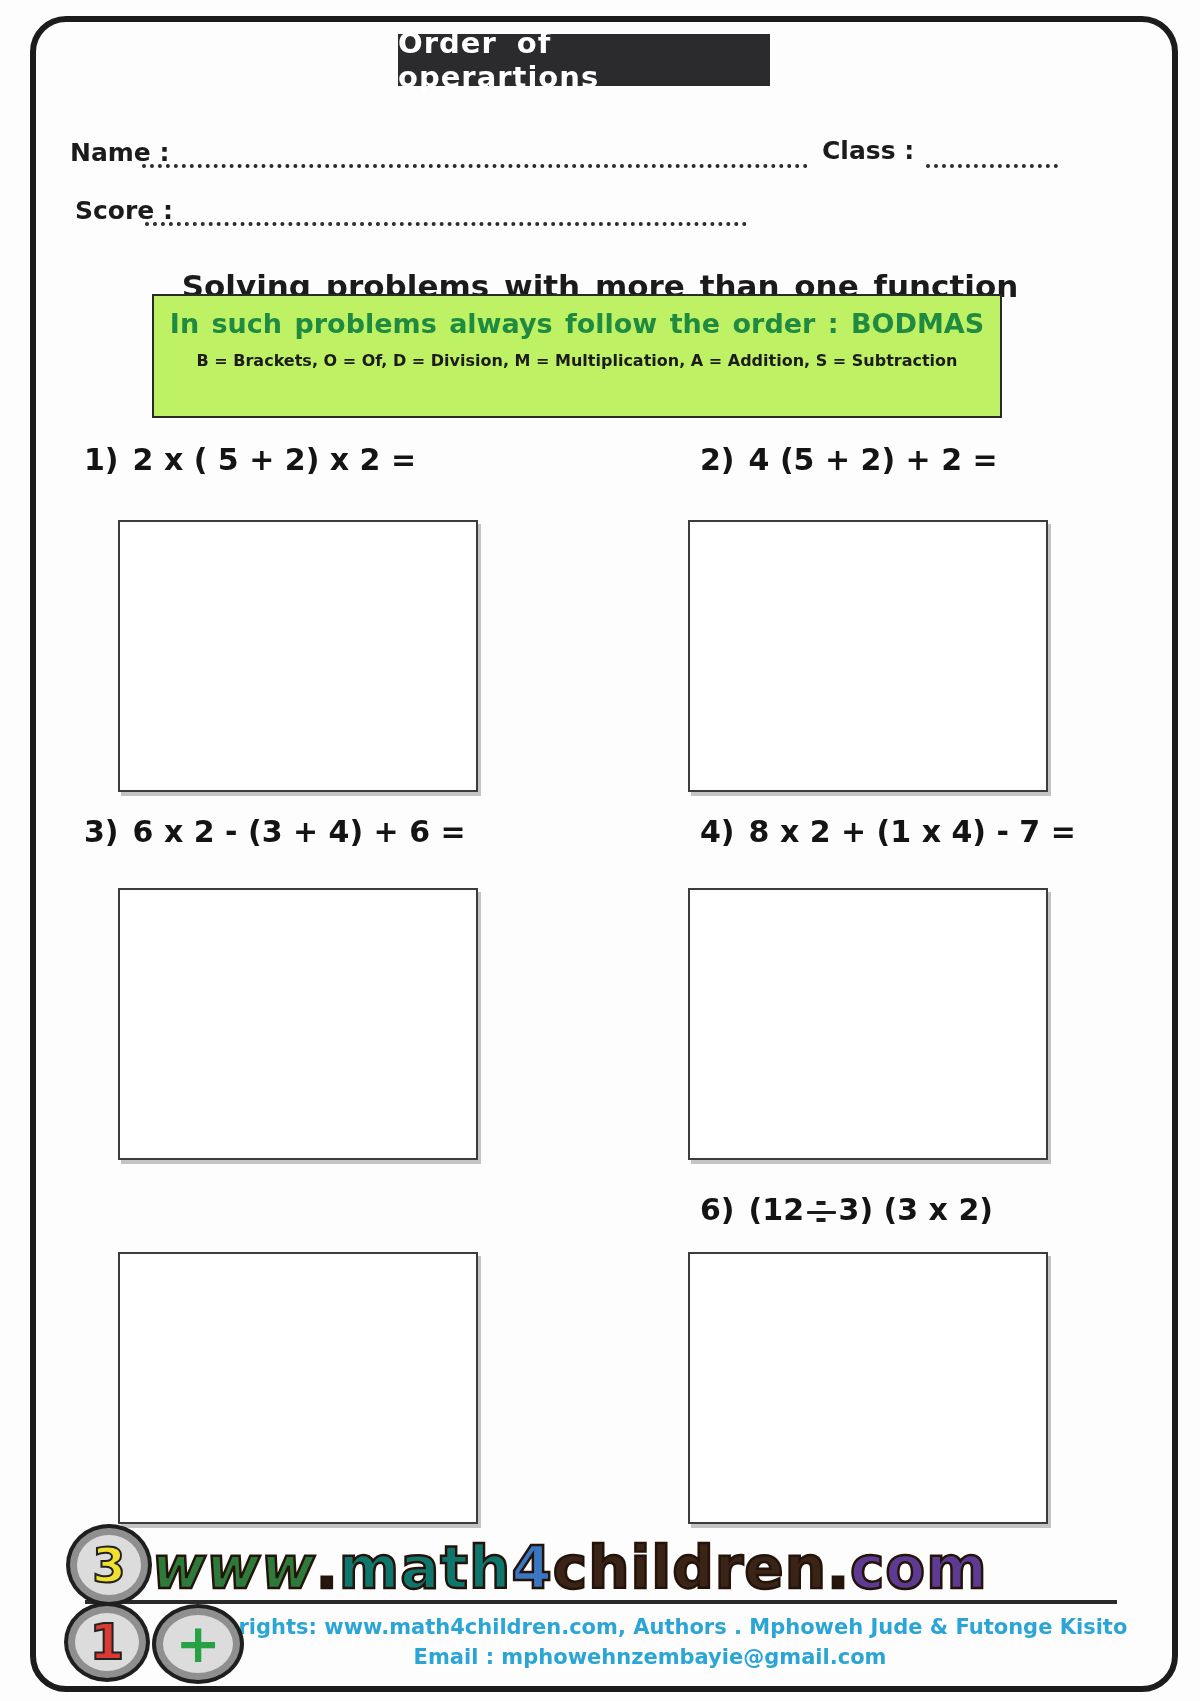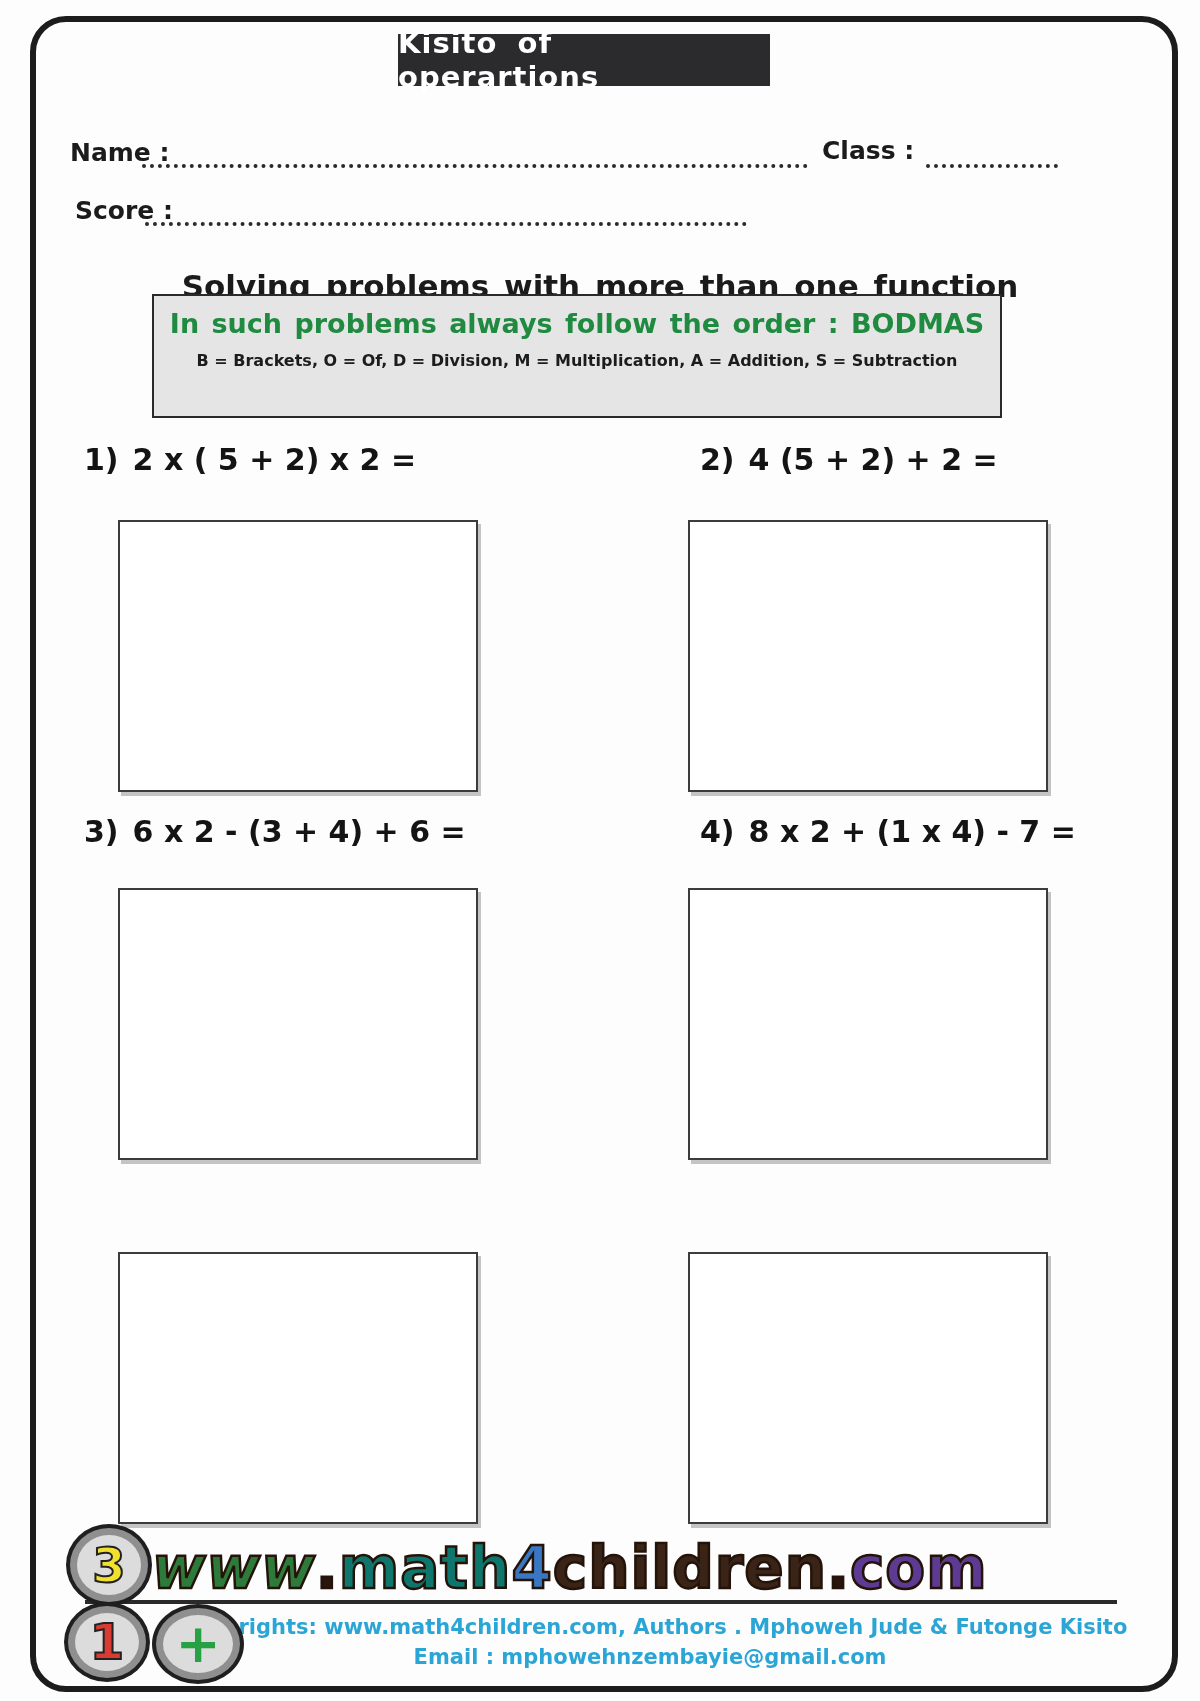--- a/index.html
+++ b/index.html
@@ -17,21 +17,21 @@
     font-size:29px;font-weight:bold;letter-spacing:1px;word-spacing:9px;
   }
   .field-label{position:absolute;font-size:25px;font-weight:bold;white-space:nowrap;}
   .dotline{position:absolute;height:22px;border-bottom:4px dotted #2a2a2a;}
   .subtitle{
     position:absolute;left:0;top:224px;width:1200px;text-align:center;
     font-size:31px;font-weight:bold;word-spacing:4px;margin-top:44px;
   }
   .bodmas-box{
     position:absolute;left:152px;top:294px;width:846px;height:120px;
-    border:2px solid #2a2a2a;background:#e5e5e5;
+    border:2px solid #2a2a2a;background:#bef264;
   }
   .bodmas-heading{margin-top:12px;text-align:center;font-size:27px;font-weight:bold;word-spacing:3px;}
   .bodmas-legend{margin-top:12px;text-align:center;font-size:16px;font-weight:bold;color:#1c1c1c;}
   .problem-label{position:absolute;font-size:30px;font-weight:bold;color:#141414;white-space:nowrap;}
   .problem-label .pnum{margin-right:14px;}
   .pl1{left:84px;top:442px}.pl2{left:700px;top:442px}
   .pl3{left:84px;top:814px}.pl4{left:700px;top:814px}
   .pl5{left:84px;top:1192px}.pl6{left:700px;top:1192px}
   .answer-box{
     position:absolute;width:356px;height:268px;background:#ffffff;
@@ -70,21 +70,21 @@
     font-size:21px;font-weight:bold;line-height:30px;z-index:2;
   }
 </style>
 </head>
 <body>
 
 <div class="page">
   <div class="page-border"></div>
 
   <div class="title-bar">
-    <span>Kisito of operartions</span>
+    <span>Order of operartions</span>
   </div>
 
   <span class="field-label" style="left:70px;top:138px;">Name :</span>
   <span class="dotline" style="left:142px;top:142px;width:666px;"></span>
   <span class="field-label" style="left:822px;top:136px;">Class :</span>
   <span class="dotline" style="left:926px;top:142px;width:132px;"></span>
   <span class="field-label" style="left:75px;top:196px;">Score :</span>
   <span class="dotline" style="left:145px;top:200px;width:602px;"></span>
 
   <div class="subtitle">Solving problems with more than one function</div>
@@ -98,20 +98,23 @@
     <span class="pnum">1)</span><span>2 x ( 5 + 2) x 2 =</span>
   </div>
   <div class="problem-label pl2">
     <span class="pnum">2)</span><span>4 (5 + 2) + 2 =</span>
   </div>
   <div class="problem-label pl3">
     <span class="pnum">3)</span><span>6 x 2 - (3 + 4) + 6 =</span>
   </div>
   <div class="problem-label pl4">
     <span class="pnum">4)</span><span>8 x 2 + (1 x 4) - 7 =</span>
+  </div>
+  <div class="problem-label pl6">
+    <span class="pnum">6)</span><span>(12<span class="divsign"><i class="td"></i><i class="mid"></i><i class="bd"></i></span>3) (3 x 2)</span>
   </div>
 
   <div class="answer-box ab1"></div>
   <div class="answer-box ab2"></div>
   <div class="answer-box ab3"></div>
   <div class="answer-box ab4"></div>
   <div class="answer-box ab5"></div>
   <div class="answer-box ab6"></div>
 
   <div class="logo-underline"></div>

